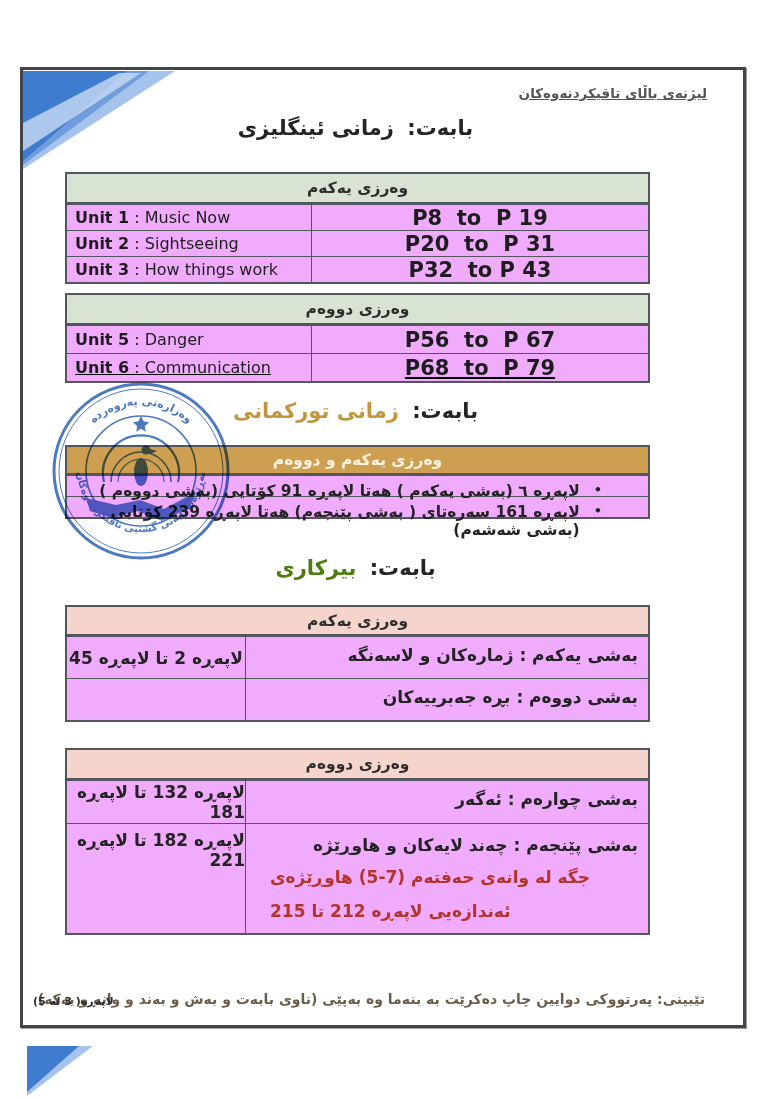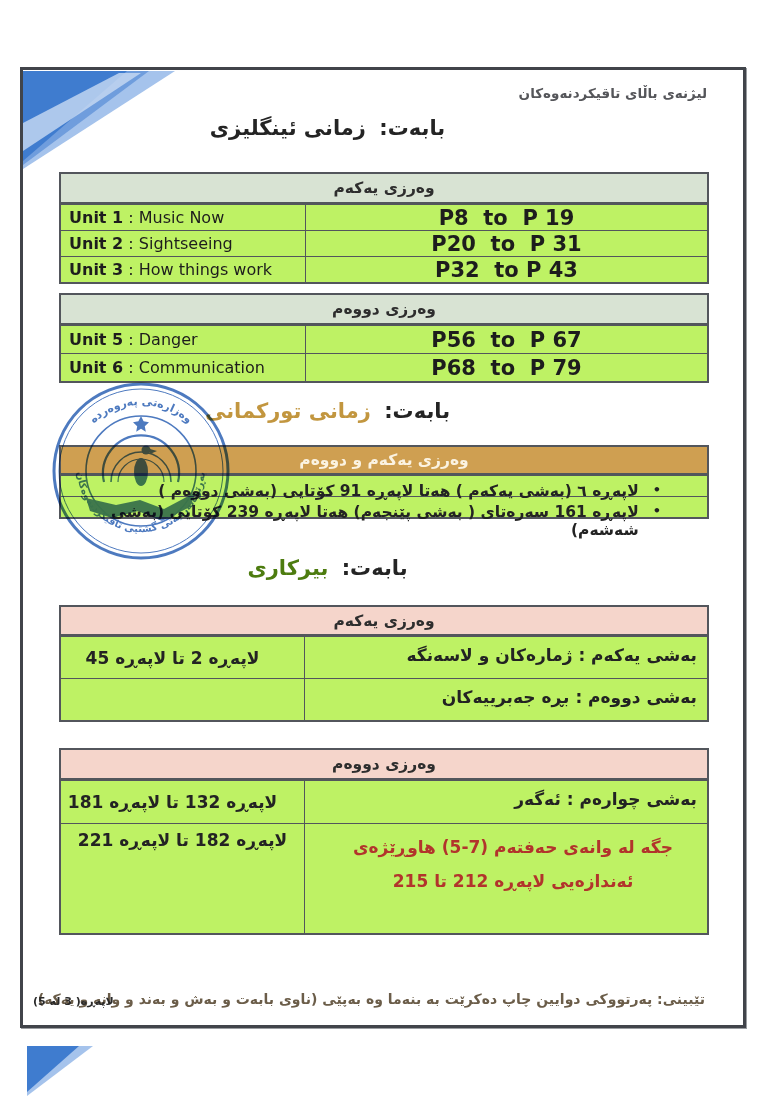--- a/index.html
+++ b/index.html
@@ -10,29 +10,30 @@
   .abs{position:absolute;}
   
   .page-frame{
     left:20px;top:67px;width:720px;height:955px;
     border:3px solid #41444a;background:#ffffff;
     box-shadow:1px 1px 0 #9a9da1;
   }
   .corner-label{
     top:85px;right:60px;font-size:13.5px;font-weight:600;color:#55565a;
     direction:rtl;
+    text-decoration:underline;
   }
   .sec-title{
     left:0;width:655px;text-align:center;direction:rtl;
-    font-size:21px;font-weight:bold;color:#242424;
+    font-size:21px;font-weight:bold;color:#242424;padding-left:28px;
   }
   .sec-title .subject{margin-right:6px;}
   
   .tbl{
-    left:59px;width:650px;border:2px solid #53565c;background:#bef264;
+    left:65px;width:585px;border:2px solid #53565c;background:#f0abfc;
     box-sizing:border-box;
   }
   .tbl .hdr{
     text-align:center;font-weight:bold;font-size:15.5px;color:#2e2e2e;
     border-bottom:2px solid #53565c;direction:rtl;
     display:flex;align-items:center;justify-content:center;
   }
   .tbl .row{display:flex;border-top:1.5px solid #53565c;box-sizing:border-box;}
   .tbl .row:first-of-type{border-top:none;}
   
@@ -54,28 +55,28 @@
     padding:6px 10px;font-size:17px;font-weight:600;color:#232323;
     direction:rtl;text-align:right;
   }
   .row-rtl .cell-pages{
     flex:1;display:flex;align-items:flex-start;justify-content:center;
     font-size:17px;font-weight:600;color:#232323;direction:rtl;padding-top:6px;
   }
   .row-rtl.vcenter .cell-pages, .row-rtl.vcenter .cell-section{
     display:flex;align-items:center;justify-content:center;padding-top:0;
   }
-  .row-rtl.vcenter .cell-section{justify-content:flex-start;margin-left:20px;}
+  .row-rtl.vcenter .cell-section{justify-content:flex-start;}
   
   .row-bullet{
     direction:rtl;text-align:right;font-size:15.5px;font-weight:600;color:#232323;
     padding:6px 46px 6px 8px;display:block;
   }
   .row-bullet .blt{margin-left:14px;font-size:13px;}
-  .note-red{color:#b2342c;font-weight:bold;font-size:17px;line-height:34px;direction:rtl;text-align:center;padding-left:14px;}
+  .note-red{color:#b2342c;font-weight:bold;font-size:17px;line-height:34px;direction:rtl;text-align:left;padding-left:14px;}
   .section-line{line-height:30px;}
   .footer-note{
     top:991px;right:62px;direction:rtl;font-size:14px;font-weight:600;color:#6b5d49;
   }
   .footer-page{
     top:995px;left:33px;direction:rtl;font-size:11px;font-weight:bold;color:#2a2a2a;
   }
   .stamp{mix-blend-mode:multiply;opacity:.85;}
 </style>
 </head>
@@ -112,21 +113,21 @@
     <div class="cell-pages">P32  to P 43</div>
   </div>
 </div>
 
 <div class="abs tbl" style="top:293px;">
   <div class="hdr" style="height:28px;background:#d8e3d3;">وەرزی دووەم</div>
   <div class="row row-en" style="height:28px;justify-content:space-between;">
     <div class="cell-unit"><b>Unit 5</b><span> : </span><span>Danger</span></div>
     <div class="cell-pages">P56  to  P 67</div>
   </div>
-  <div class="row row-en" style="height:28px;">
+  <div class="row row-en" style="height:28px;text-decoration:underline;">
     <div class="cell-unit"><b>Unit 6</b><span> : </span><span>Communication</span></div>
     <div class="cell-pages">P68  to  P 79</div>
   </div>
 </div>
 
 <div class="abs sec-title" style="top:399px;">
   <span>بابەت:</span>
   <span class="subject" style="color:#c2963f;">زمانی تورکمانی</span>
 </div>
 
@@ -184,20 +185,21 @@
 </div>
 
 <div class="abs tbl" style="top:748px;">
   <div class="hdr" style="height:28px;background:#f5d5cb;">وەرزی دووەم</div>
   <div class="row row-rtl vcenter" style="height:43px;">
     <div class="cell-section">بەشی چوارەم : ئەگەر</div>
     <div class="cell-pages">لاپەڕە 132 تا لاپەڕە 181</div>
   </div>
   <div class="row row-rtl" style="height:110px;">
     <div class="cell-section">
+      <div class="section-line">بەشی پێنجەم : چەند لایەکان و هاوڕێژە</div>
       <div class="note-red">جگە لە وانەی حەفتەم (7-5) هاوڕێژەی</div>
       <div class="note-red">ئەندازەیی لاپەڕە 212 تا 215</div>
     </div>
     <div class="cell-pages">لاپەڕە 182 تا لاپەڕە 221</div>
   </div>
 </div>
 
 <div class="abs footer-note">تێبینی: پەرتووکی دوایین چاپ دەکرێت بە بنەما وە بەپێی (ناوی بابەت و بەش و بەند و وانە و یەکە)</div>
 <div class="abs footer-page">لاپەڕە( 3 لە 5)</div>
 

